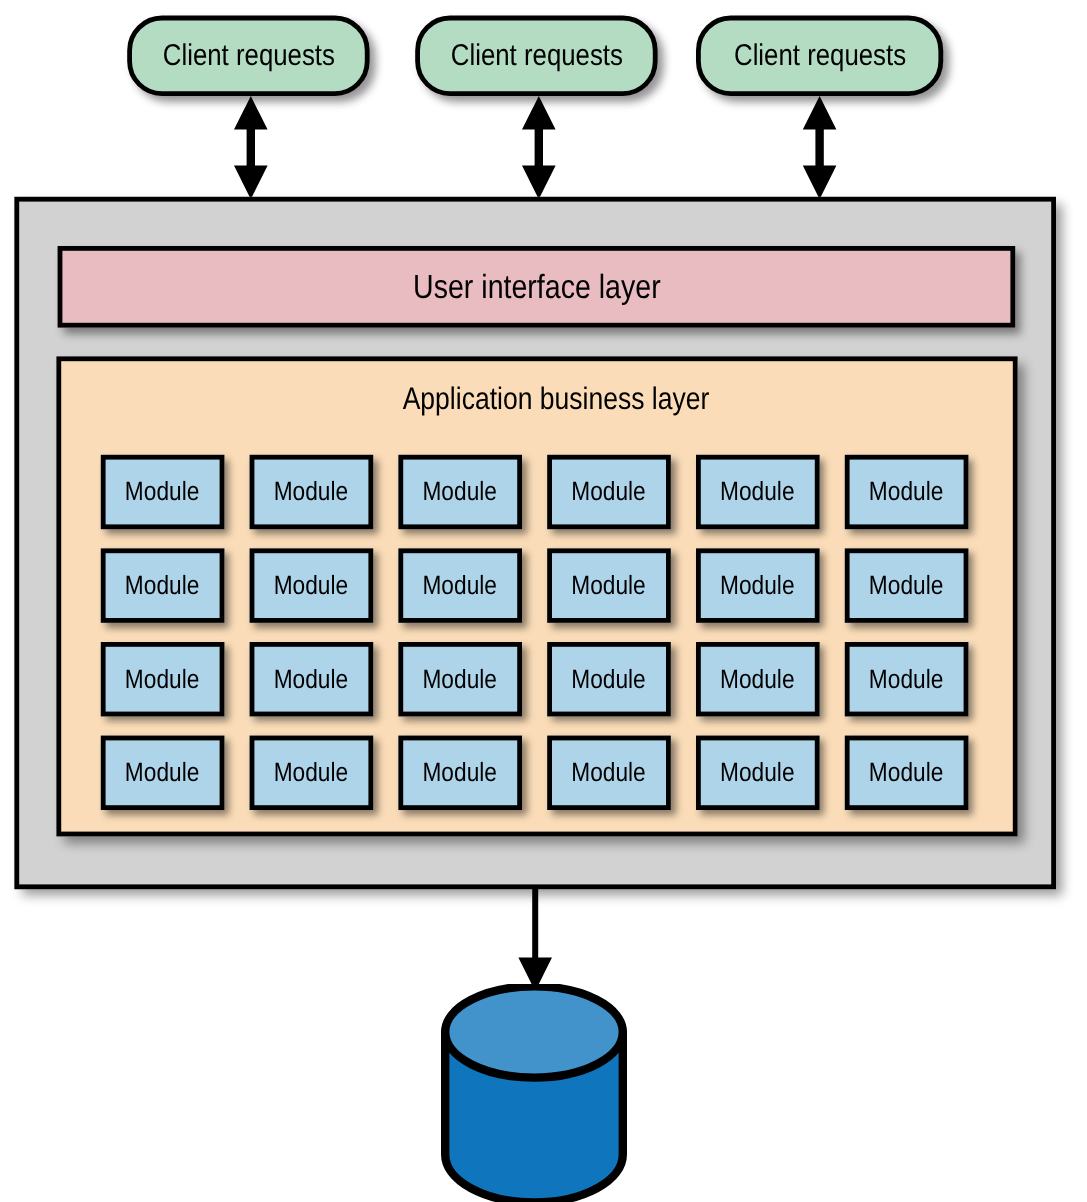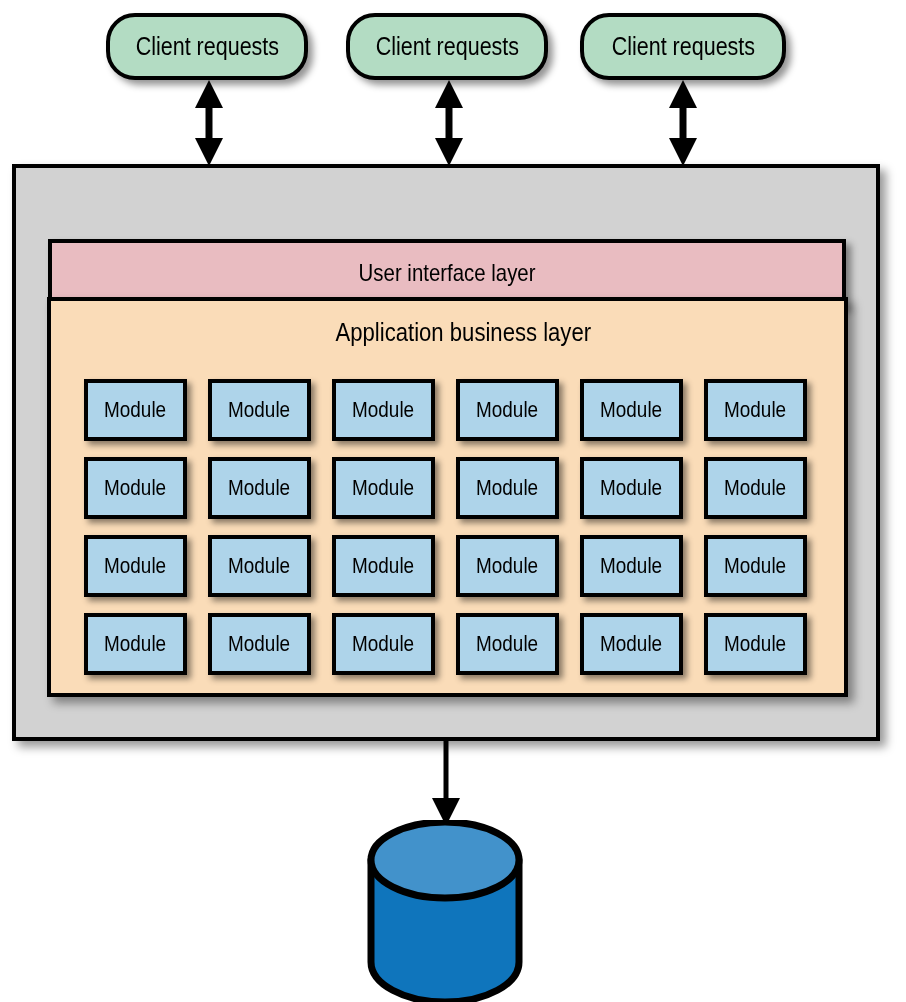--- a/index.html
+++ b/index.html
@@ -65,22 +65,21 @@
     box-shadow: 6px 6px 9px rgba(0,0,0,0.40);
   }
 
   
   #ui-layer {
     left: 48px;
     top: 205px;
     width: 798px;
     height: 68px;
     background: #e9bcc1;
-    font-size: 24px;
-    margin-top: 34px;
+    font-size: 28px;
   }
   #ui-layer .label {
     transform: scaleX(0.85);
     white-space: nowrap;
   }
 
   
   #business-layer {
     position: absolute;
     left: 47px;

